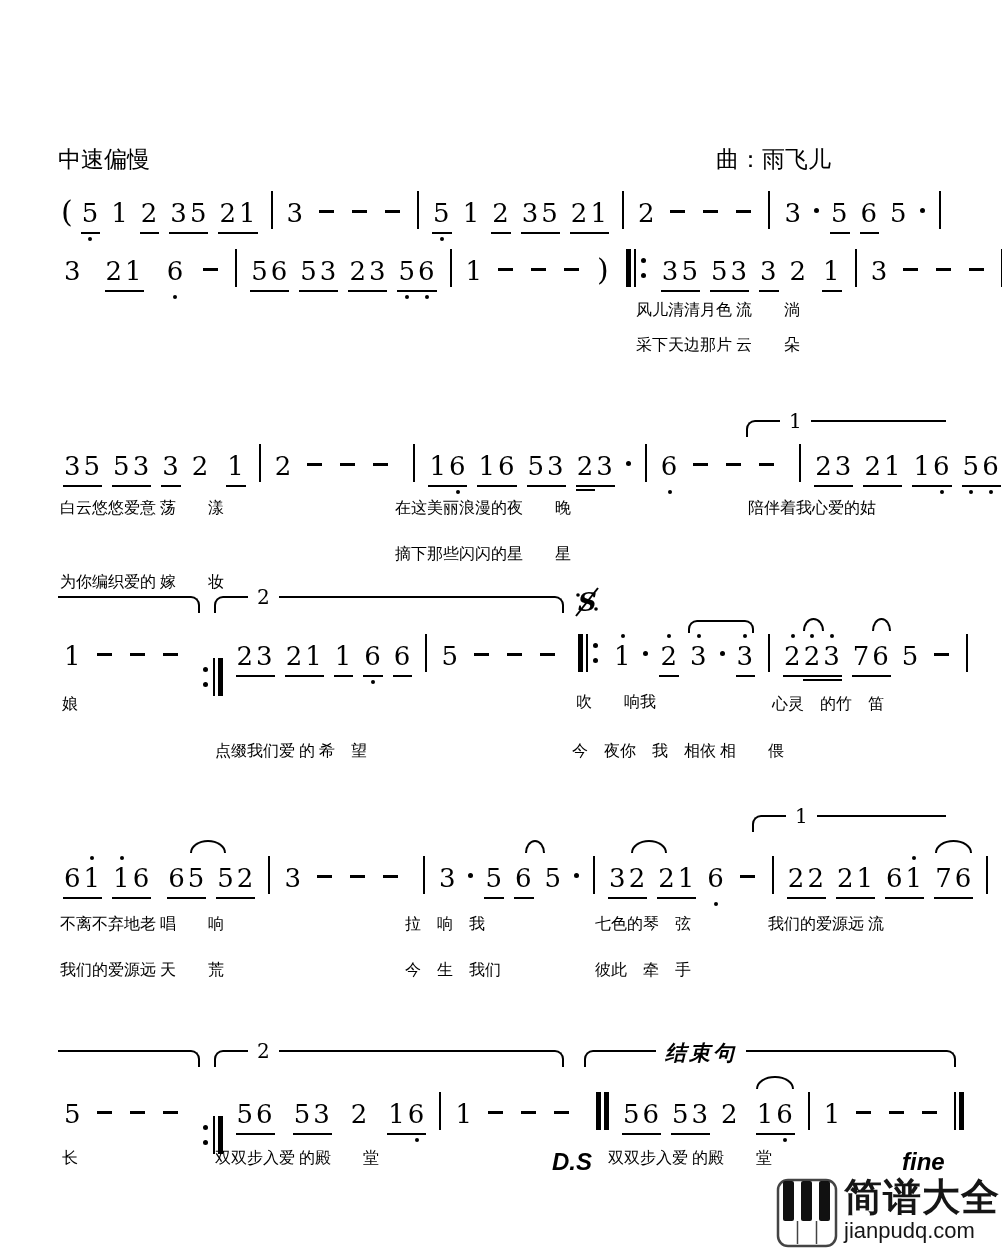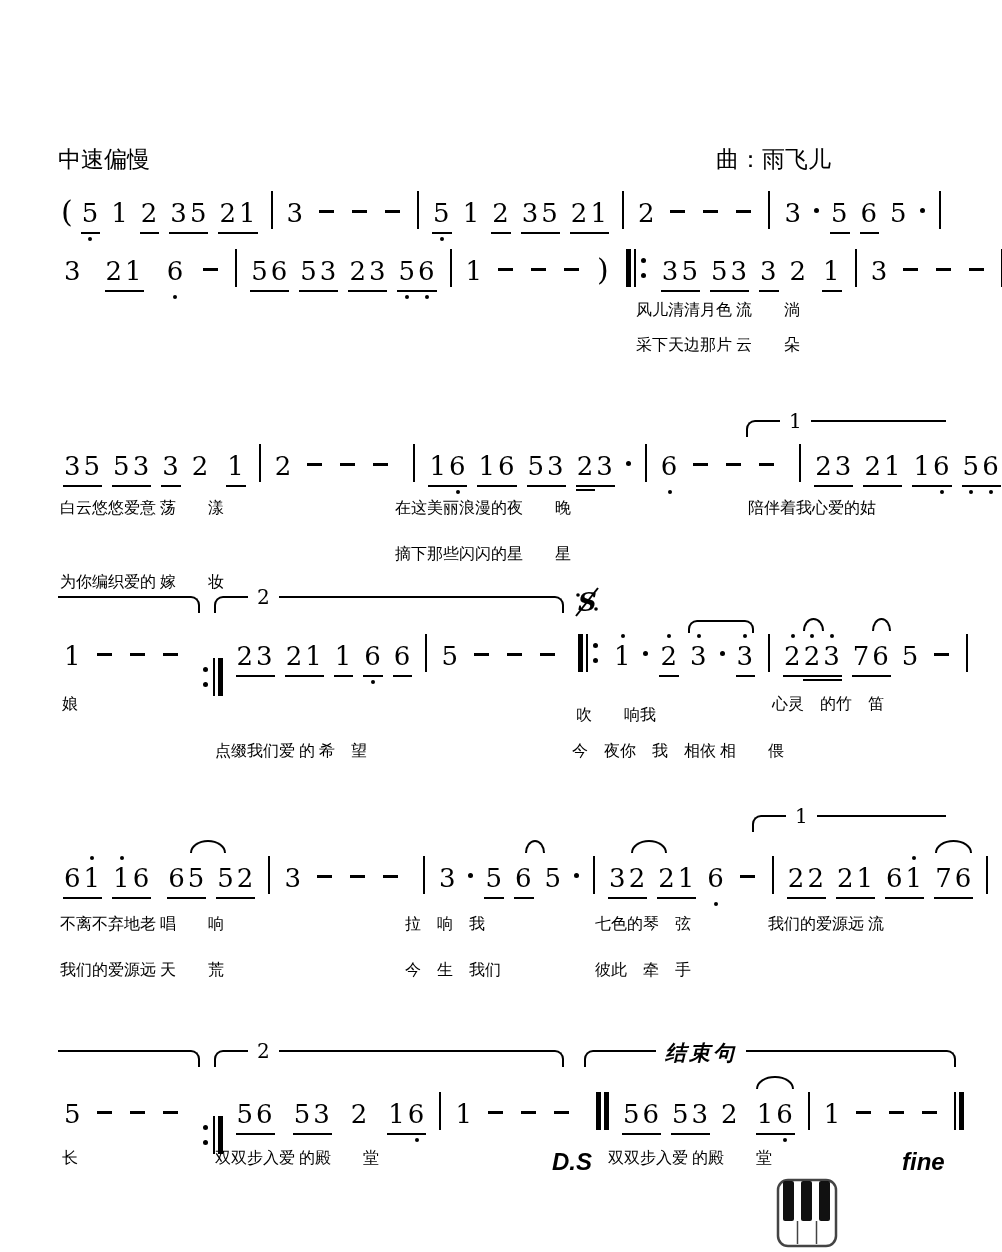--- a/index.html
+++ b/index.html
@@ -146,21 +146,21 @@
             <span class="rdots">
               <span></span>
               <span></span>
             </span>
           </span><span class="ng"><span class="ch da">1</span></span><span class="dotk"></span><span class="ng u1"><span class="ch da">2</span></span><span class="tieg"><span class="ng"><span class="ch da">3</span></span><span class="dotk"></span><span class="ng u1"><span class="ch da">3</span></span></span><span class="barwrap">
             <span class="bl"></span>
           </span><span class="ng u1 tr"><span class="ch da">2</span></span><span class="ng u2 tl al"><span class="ch da">2</span><span class="ch da">3</span></span><span class="ng u1 ar"><span class="ch">7</span><span class="ch">6</span></span><span class="ng"><span class="ch">5</span></span><span class="dsh"></span><span class="barwrap">
             <span class="bl"></span>
           </span></div>
         <span class="lyr" style="left: 62px; top: 106px;">娘</span>
-        <span class="lyr" style="left: 576px; top: 117px; text-align: center;">吹　　响我</span>
+        <span class="lyr" style="left: 576px; top: 104px; text-align: center;">吹　　响我</span>
         <span class="lyr" style="left: 772px; top: 106px; text-align: right;">心灵　的竹　笛</span>
         <span class="lyr" style="left: 215px; top: 153px;">点缀我们爱 的 希　望</span>
         <span class="lyr" style="left: 572px; top: 153px;">今　夜你　我　相依 相　　偎</span>
       </div>
       <div class="system" style="top: 812px;">
         <div class="volta" style="left: 752px; width: 192px; top: 3px;">
           <span class="vlabel">1</span>
         </div>
         <div class="noterow" style="top: 44px;"><span class="ng u1"><span class="ch">6</span><span class="ch da">1</span></span><span class="ng u1"><span class="ch da">1</span><span class="ch">6</span></span><span class="spc" style="width: 6px;"></span><span class="ng u1 ag"><span class="ch">6</span><span class="ch">5</span></span><span class="ng u1"><span class="ch">5</span><span class="ch">2</span></span><span class="barwrap">
             <span class="bl"></span>
@@ -217,14 +217,18 @@
 
   <div class="wm">
     <svg width="62" height="70" viewBox="0 0 62 70">
       <rect x="2" y="2" width="58" height="66" rx="10" fill="#fff" stroke="#444" stroke-width="2.5"></rect>
       <rect x="7" y="3" width="11" height="40" rx="2" fill="#111"></rect>
       <rect x="25" y="3" width="11" height="40" rx="2" fill="#111"></rect>
       <rect x="43" y="3" width="11" height="40" rx="2" fill="#111"></rect>
       <line x1="21.5" y1="43" x2="21.5" y2="66" stroke="#444" stroke-width="1.5"></line>
       <line x1="40.5" y1="43" x2="40.5" y2="66" stroke="#444" stroke-width="1.5"></line>
     </svg>
+    <div class="wm-text">
+      <span class="wm-name">简谱大全</span>
+      <span class="wm-url">jianpudq.com</span>
+    </div>
   </div>
 </div>
 
 </body></html>

